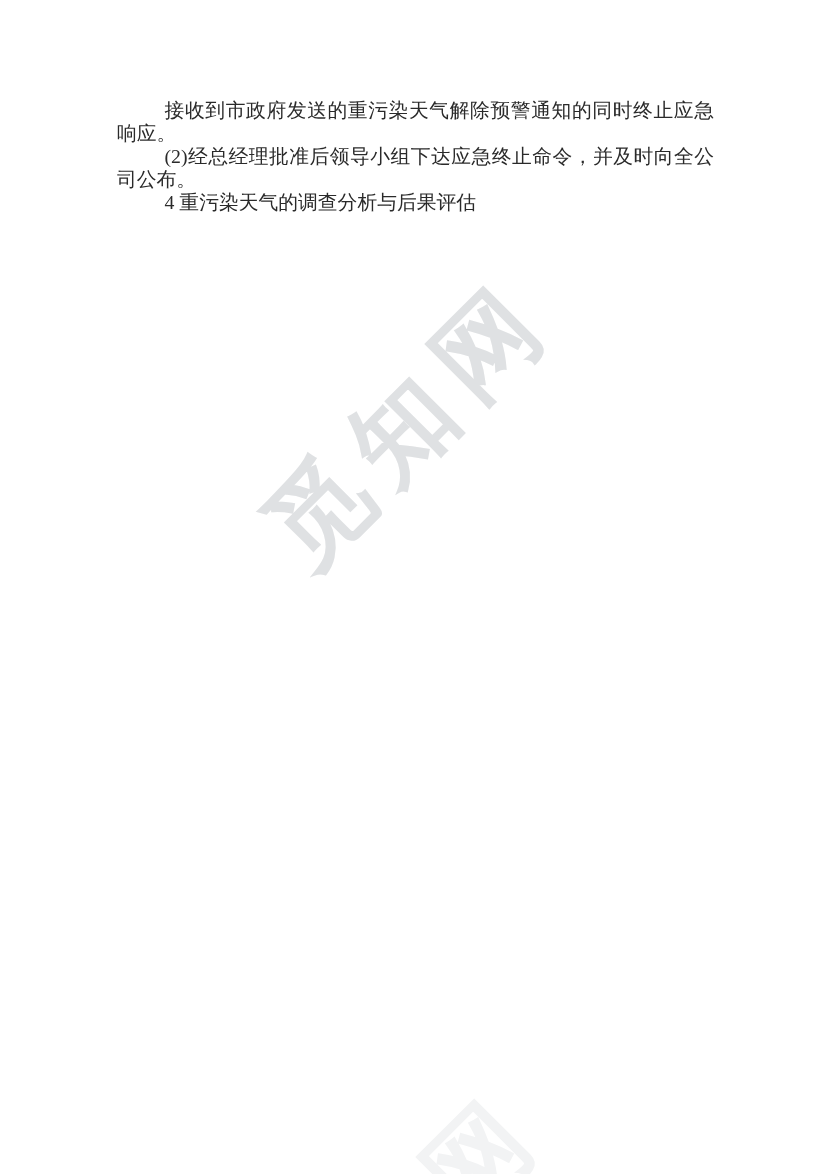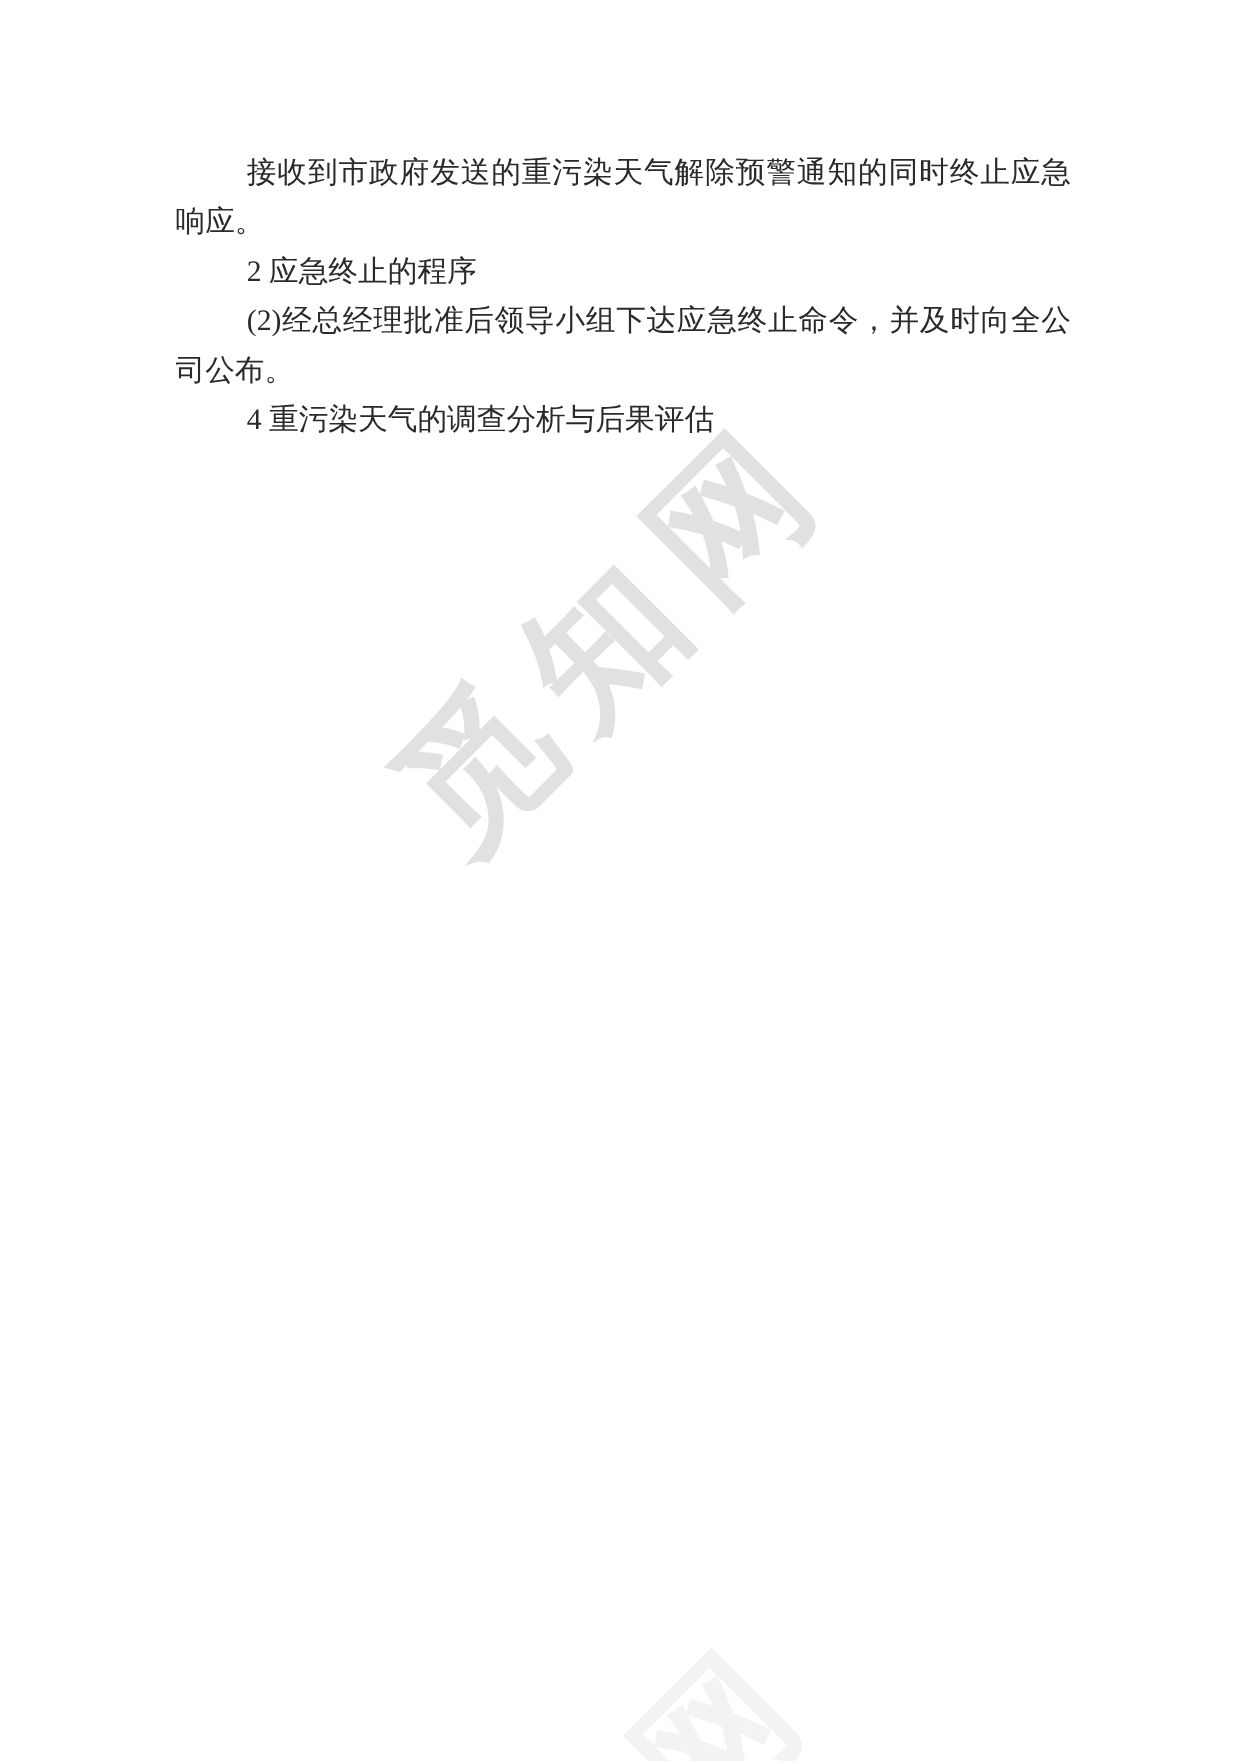--- a/index.html
+++ b/index.html
@@ -41,21 +41,21 @@
   }
   
   .content {
     position: absolute;
     left: 117px;
     top: 99px;
     width: 597px;
     z-index: 2;
     color: var(--text-color, #2a2a2a);
     font-size: 19.8px;
-    line-height: 33px;
+    line-height: 23px;
     text-align: justify;
     text-justify: inter-character;
   }
   .content p {
     margin: 0;
     padding: 0;
     text-indent: 2.4em;
     word-break: break-all;
     overflow-wrap: anywhere;
   }
@@ -64,18 +64,17 @@
 <body>
 
 <div class="page">
 
   <div class="wm wm-main">觅知网</div>
 
   <div class="wm wm-bottom">觅知网</div>
 
   <div class="content">
     <p>接收到市政府发送的重污染天气解除预警通知的同时终止应急响应。</p>
-    <p>2 应急终止的程序</p>
     <p>(2)经总经理批准后领导小组下达应急终止命令，并及时向全公司公布。</p>
     <p>4 重污染天气的调查分析与后果评估</p>
   </div>
 
 </div>
 
 </body></html>

